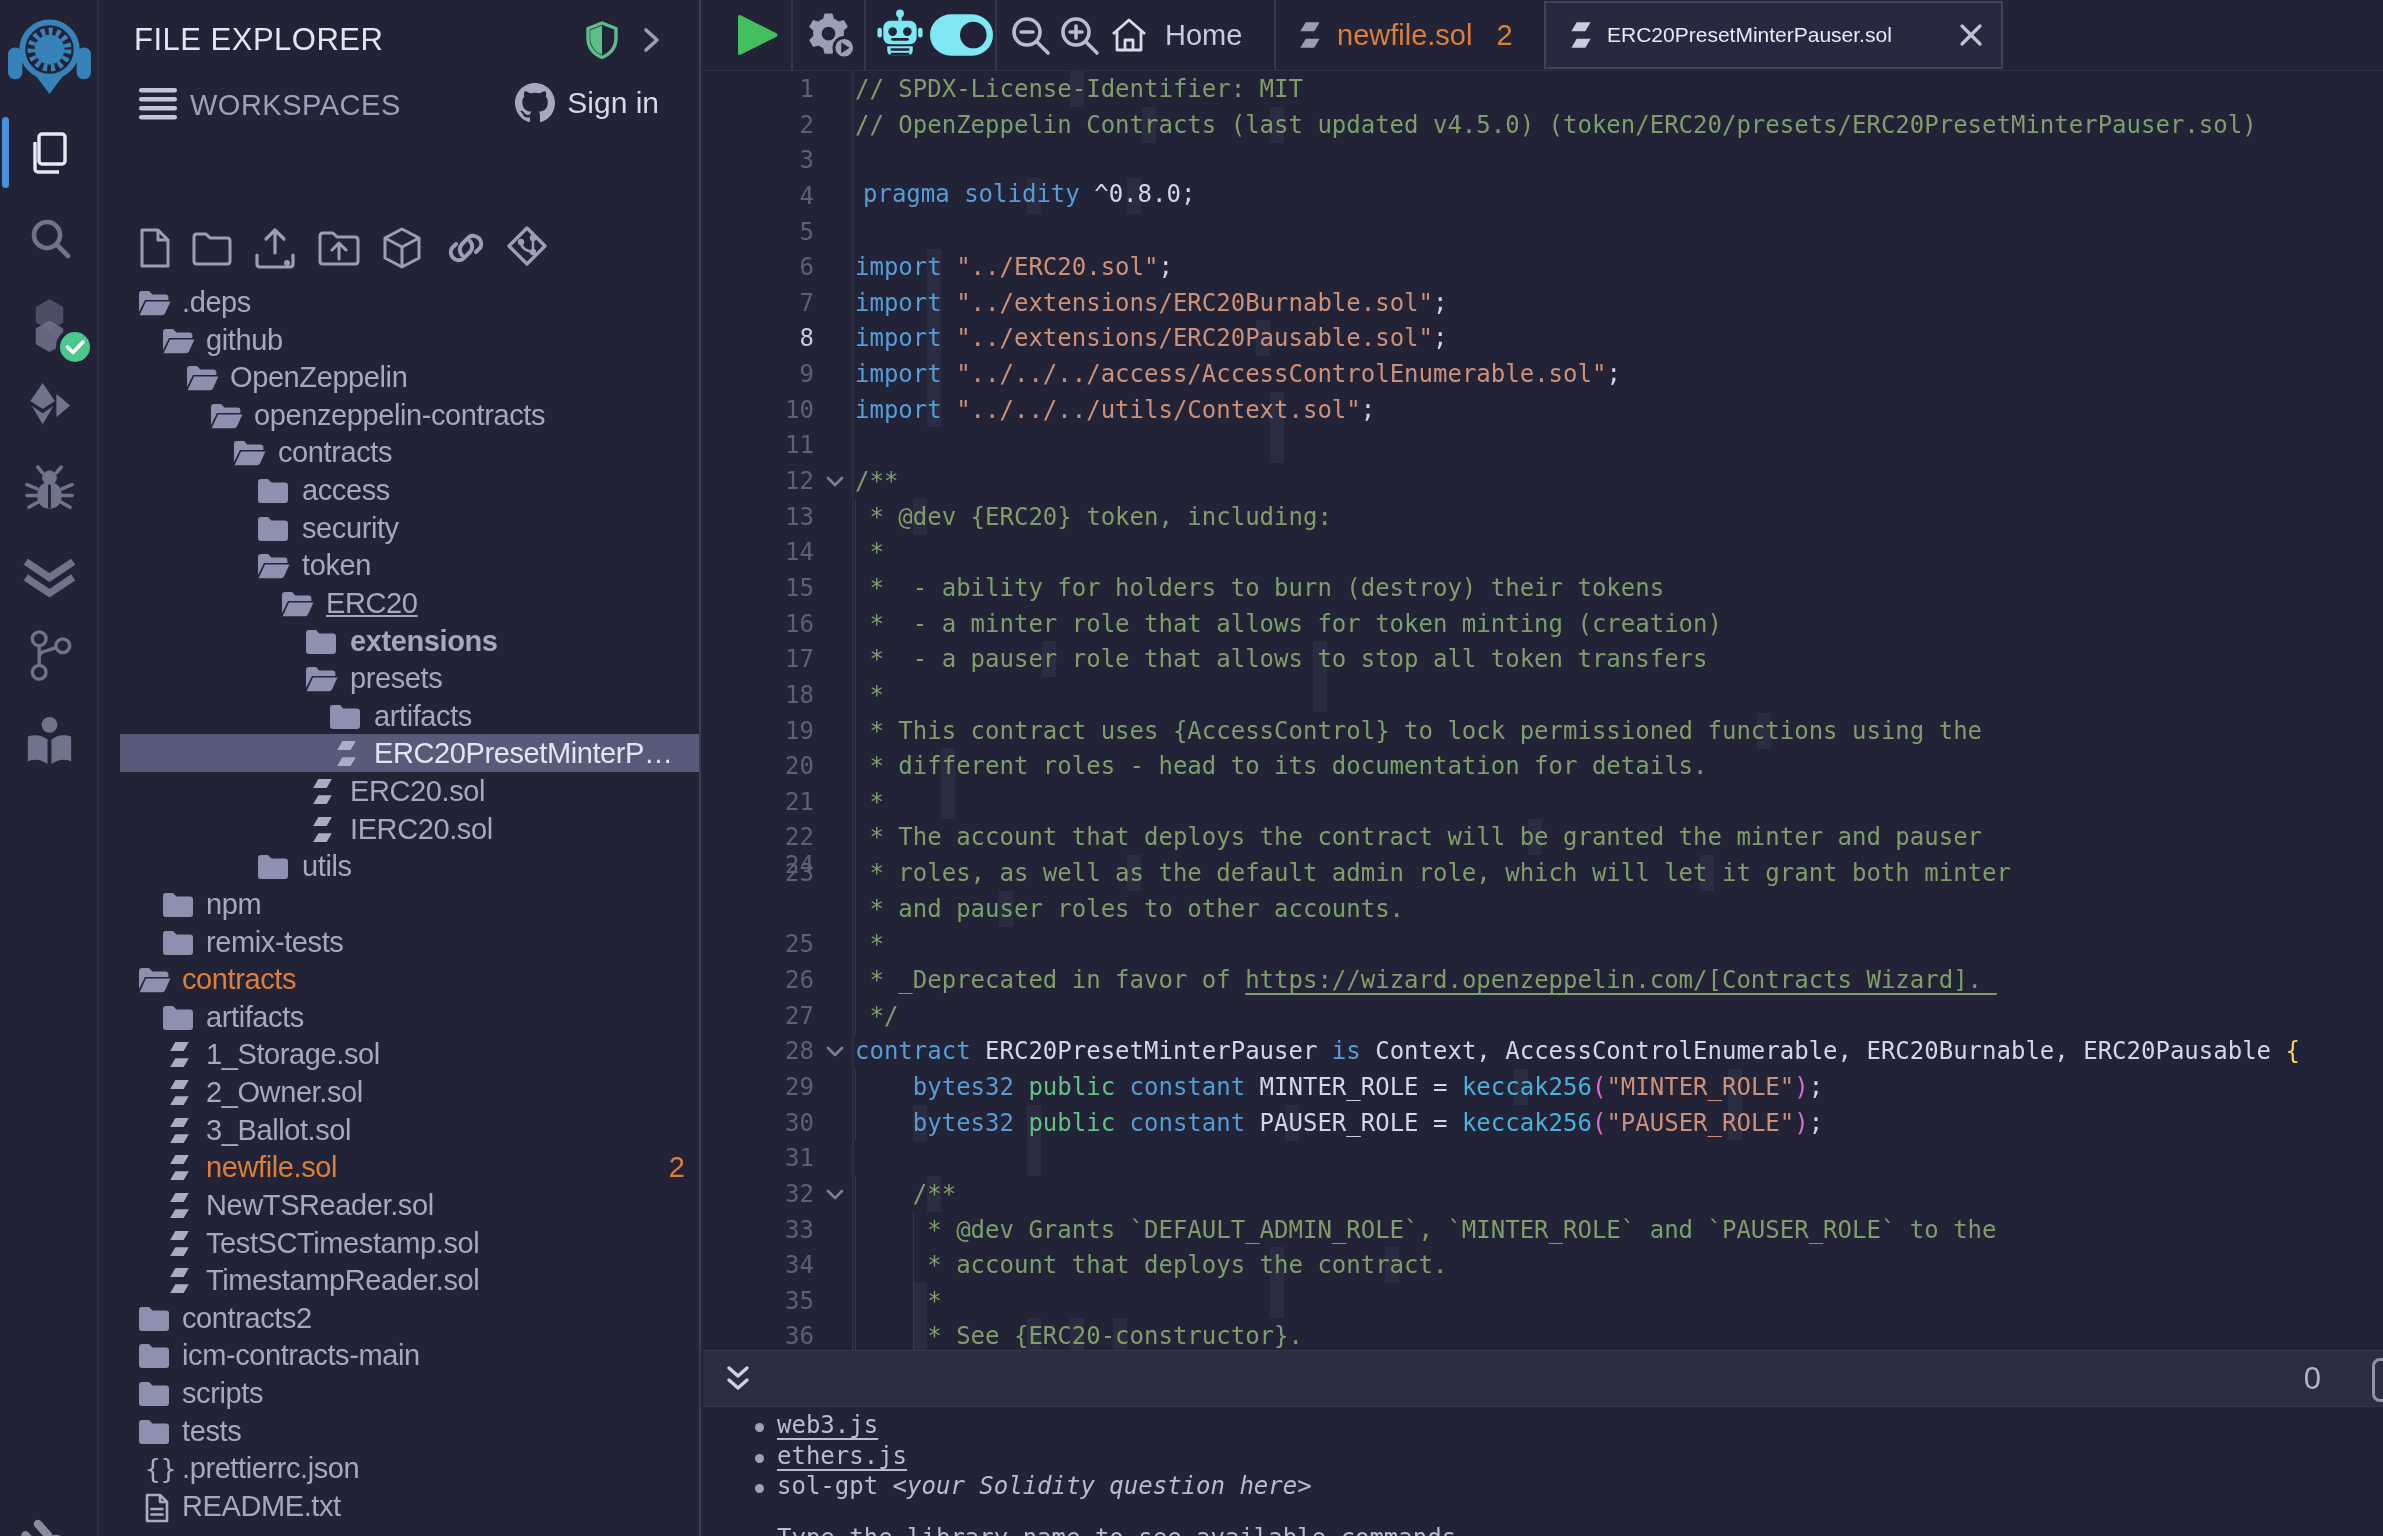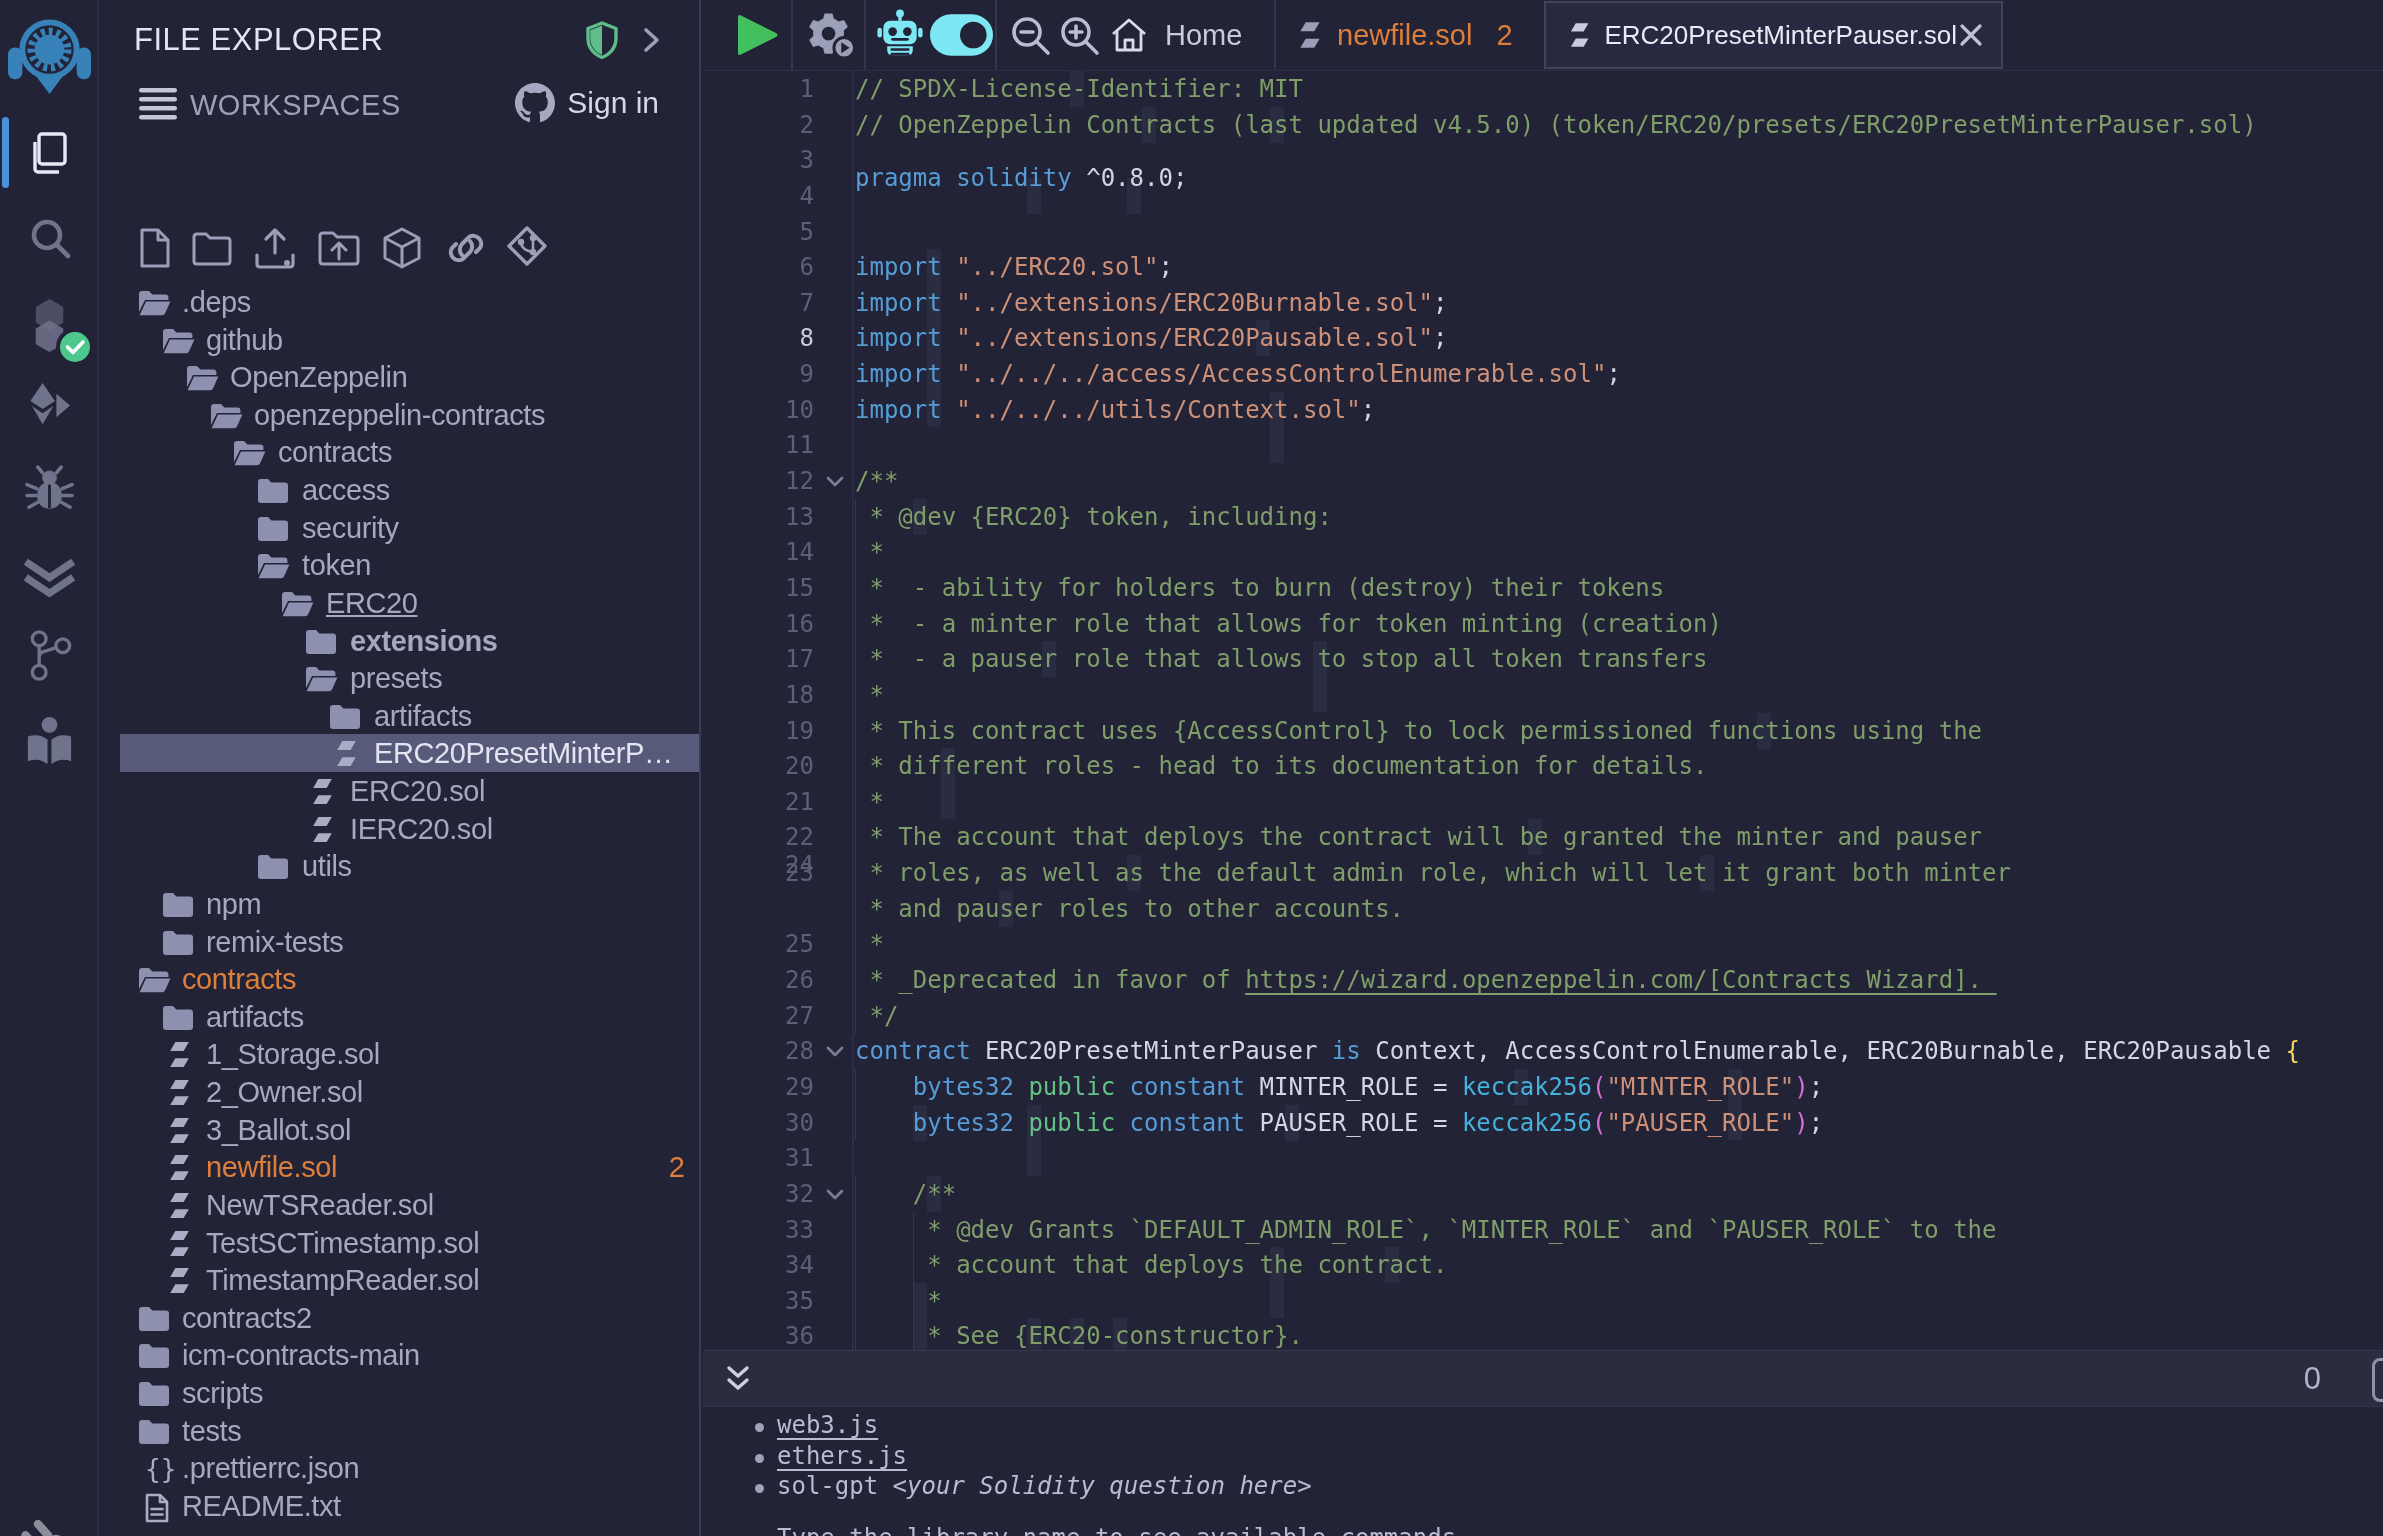--- a/index.html
+++ b/index.html
@@ -68,21 +68,21 @@
   #editor-zone{position:absolute;left:703px;top:0;width:1681px;height:1479px;}
   #toolbar{position:absolute;left:0;top:0;width:1681px;height:71px;border-bottom:1px solid var(--divider-soft);}
   .tb-sep{position:absolute;top:0;width:2px;height:70px;background:#34364e;}
   .tb-icon{position:absolute;top:0;height:70px;display:flex;align-items:center;justify-content:center;}
   #tab-home{position:absolute;left:406px;top:0;height:70px;display:flex;align-items:center;gap:16px;}
   #tab-home-label{font-size:29px;color:#c7c9dd;}
   #tab-newfile{position:absolute;left:594px;top:0;height:70px;display:flex;align-items:center;gap:14px;}
   #tab-newfile-label{font-size:29px;color:var(--orange);}
   #tab-newfile-badge{font-size:29px;color:var(--orange);margin-left:10px;}
   #tab-active{position:absolute;left:841px;top:1px;width:459px;height:68px;background:#272940;border:2px solid #41435e;display:flex;align-items:center;}
-  #tab-active-label{font-size:26px;color:#e9eaf5;margin-left:13px;white-space:nowrap;}
+  #tab-active-label{font-size:21px;color:#e9eaf5;margin-left:13px;white-space:nowrap;}
   #tab-active .sol-icon{margin-left:22px;}
   #tab-close{margin-left:auto;margin-right:16px;display:flex;align-items:center;}
 
   #editor{position:absolute;left:0;top:71px;width:1681px;height:1279px;overflow:hidden;}
   #gutter-line{position:absolute;left:149px;top:0;width:2px;height:1279px;background:#2b2d44;}
   .lnum{position:absolute;width:111px;text-align:right;font-family:"DejaVu Sans Mono",monospace;font-size:24px;line-height:36px;color:var(--c-linenum);}
   .lnum.active{color:var(--c-linenum-active);}
   .fold{position:absolute;left:121px;}
   .codeline{position:absolute;left:152px;font-family:"DejaVu Sans Mono",monospace;font-size:24px;line-height:36px;white-space:pre;letter-spacing:0;}
   .codeline .k{color:var(--c-keyword);}
@@ -640,21 +640,21 @@
         <div class="iguide" style="left: 152px; top: 998px; height: 71px;"></div>
         <div class="iguide" style="left: 152px; top: 1105px; height: 178px;"></div>
         <div class="iguide" style="left: 210px; top: 1141px; height: 143px;"></div>
         <div class="lnum" style="top: 0px;">1</div>
         <div class="codeline" style="top: 0px;"><span class="c">// SPDX-License-Identifier: MIT</span></div>
         <div class="lnum" style="top: 36px;">2</div>
         <div class="codeline" style="top: 36px;"><span class="c">// OpenZeppelin Contracts (last updated v4.5.0) (token/ERC20/presets/ERC20PresetMinterPauser.sol)</span></div>
         <div class="lnum" style="top: 71px;">3</div>
         <div class="codeline" style="top: 71px;"></div>
         <div class="lnum" style="top: 107px;">4</div>
-        <div class="codeline" style="top: 89px;"><span class="k">pragma</span><span class="w"> </span><span class="k">solidity</span><span class="w"> ^0.8.0;</span></div>
+        <div class="codeline" style="top: 105px; margin-left: 8px;"><span class="k">pragma</span><span class="w"> </span><span class="k">solidity</span><span class="w"> ^0.8.0;</span></div>
         <div class="lnum" style="top: 143px;">5</div>
         <div class="codeline" style="top: 143px;"></div>
         <div class="lnum" style="top: 178px;">6</div>
         <div class="codeline" style="top: 178px;"><span class="k">import</span><span class="w"> </span><span class="s">"../ERC20.sol"</span><span class="w">;</span></div>
         <div class="lnum" style="top: 214px;">7</div>
         <div class="codeline" style="top: 214px;"><span class="k">import</span><span class="w"> </span><span class="s">"../extensions/ERC20Burnable.sol"</span><span class="w">;</span></div>
         <div class="lnum active" style="top: 249px;">8</div>
         <div class="codeline" style="top: 249px;"><span class="k">import</span><span class="w"> </span><span class="s">"../extensions/ERC20Pausable.sol"</span><span class="w">;</span></div>
         <div class="lnum" style="top: 285px;">9</div>
         <div class="codeline" style="top: 285px;"><span class="k">import</span><span class="w"> </span><span class="s">"../../../access/AccessControlEnumerable.sol"</span><span class="w">;</span></div>

